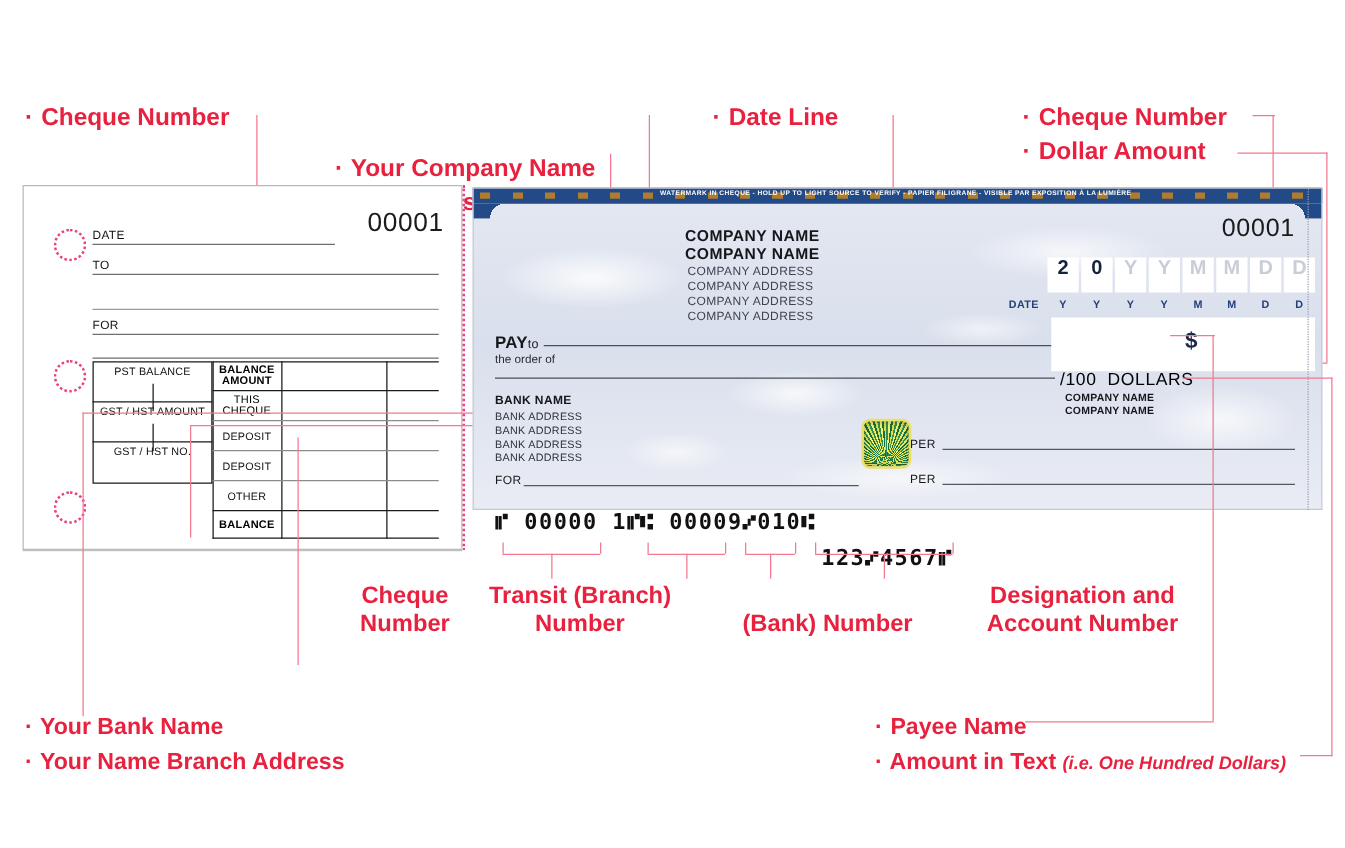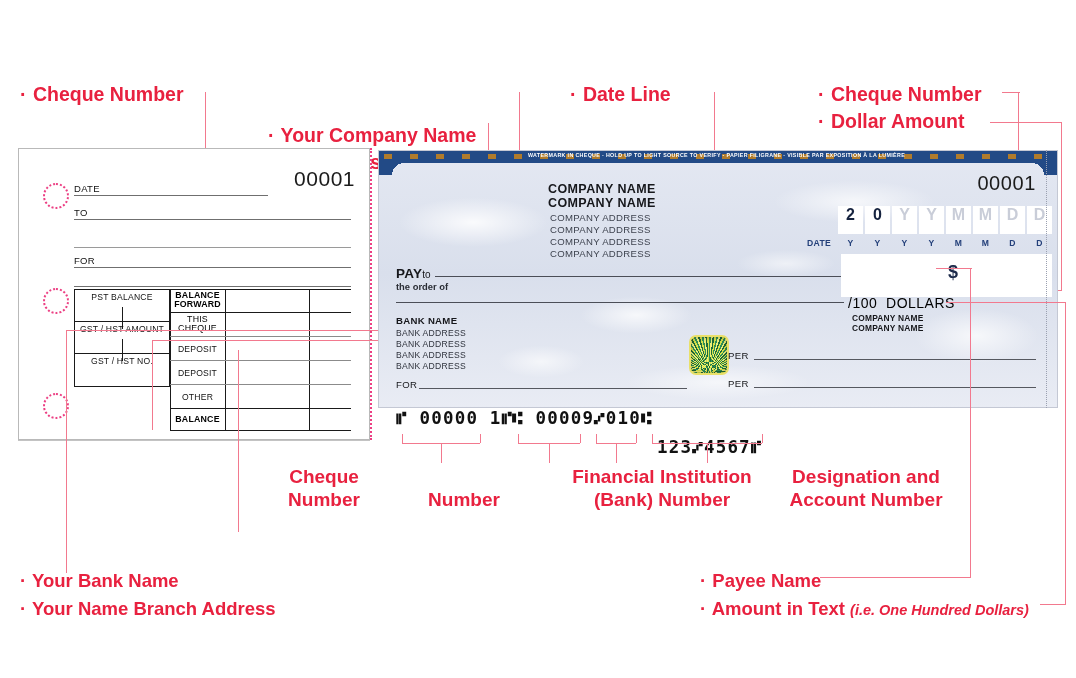--- a/index.html
+++ b/index.html
@@ -195,21 +195,21 @@
     <div class="cellbox" style="left:290px;top:140px;width:0;height:142px;border-left:1.2px solid #1a1a1a;"></div>
 
     <div class="cellbox" style="left:151px;top:163px;width:181px;height:0;border-top:1.3px solid #1a1a1a;"></div>
     <div class="cellbox" style="left:151px;top:187px;width:181px;height:0;border-top:1px solid #8b8b8b;"></div>
     <div class="cellbox" style="left:151px;top:211px;width:181px;height:0;border-top:1px solid #8b8b8b;"></div>
     <div class="cellbox" style="left:151px;top:235px;width:181px;height:0;border-top:1px solid #8b8b8b;"></div>
     <div class="cellbox" style="left:151px;top:259px;width:181px;height:0;border-top:1.3px solid #1a1a1a;"></div>
 
     <div class="tx-lbl-b" style="left:151px;top:142px;width:55px;font-weight:bold;">
       <span>BALANCE</span><br>
-      <span>FORWARD</span>
+      <span>AMOUNT</span>
     </div>
     <div class="tx-lbl-b" style="left:151px;top:166px;width:55px;font-weight:normal;">
       <span>THIS</span><br>
       <span>CHEQUE</span>
     </div>
     <div class="tx-lbl" style="left:151px;top:195px;width:55px;">DEPOSIT</div>
     <div class="tx-lbl" style="left:151px;top:219px;width:55px;">DEPOSIT</div>
     <div class="tx-lbl" style="left:151px;top:243px;width:55px;">OTHER</div>
     <div class="tx-lbl-b" style="left:151px;top:266px;width:55px;">BALANCE</div>
   </div>
@@ -253,21 +253,21 @@
     <div class="dlabel" style="left:514px;top:88px;width:25px;">Y</div>
     <div class="dlabel" style="left:541px;top:88px;width:25px;">Y</div>
     <div class="dlabel" style="left:568px;top:88px;width:25px;">M</div>
     <div class="dlabel" style="left:595px;top:88px;width:25px;">M</div>
     <div class="dlabel" style="left:622px;top:88px;width:25px;">D</div>
     <div class="dlabel" style="left:649px;top:88px;width:25px;">D</div>
 
     <div class="pay" style="left:18px;top:116px;">
       <span>PAY</span><span class="sm">to</span>
     </div>
-    <div class="ordr" style="left:18px;top:131px;font-weight:bold;">the order of</div>
+    <div class="ordr" style="left:18px;top:131px;">the order of</div>
     <div class="cline" style="left:57px;top:126px;width:502px;"></div>
     <div class="hook" style="left:559px;top:112px;height:16px;"></div>
 
     <div class="amtbox" style="left:463px;top:104px;width:211px;height:43px;"></div>
     <div class="dollarsign" style="left:570px;top:112px;">$</div>
 
     <div class="cline" style="left:18px;top:152px;width:448px;"></div>
     <div class="slash100" style="left:470px;top:145px;">
       <span>/100</span>&nbsp;&nbsp;<span>DOLLARS</span>
     </div>
@@ -318,25 +318,25 @@
   <div class="lead h" style="left:652px;top:443px;width:110px;"></div>
   <div class="lead v" style="left:652px;top:434px;height:9px;"></div>
   <div class="lead v" style="left:762px;top:434px;height:9px;"></div>
   <div class="lead v" style="left:707px;top:443px;height:20px;"></div>
 
   <div class="lbl-micr" style="left:278px;top:466px;width:92px;">
     <span>Cheque</span><br>
     <span>Number</span>
   </div>
   <div class="lbl-micr" style="left:378px;top:466px;width:172px;">
+    <span>Transit (Branch)</span><br>
+    <span>Number</span>
+  </div>
+  <div class="lbl-micr" style="left:556px;top:466px;width:212px;">
     <br>
-    <span>Number</span>
-  </div>
-  <div class="lbl-micr" style="left:556px;top:466px;width:212px;">
-    <span>Financial Institution</span><br>
     <span>(Bank) Number</span>
   </div>
   <div class="lbl-micr" style="left:778px;top:466px;width:176px;">
     <span>Designation and</span><br>
     <span>Account Number</span>
   </div>
 
   <div class="callout lbl-bottom" style="left:20px;top:570px;">
     <span class="ln"><span class="bul">·</span>
       <span>Your Bank Name</span></span>

